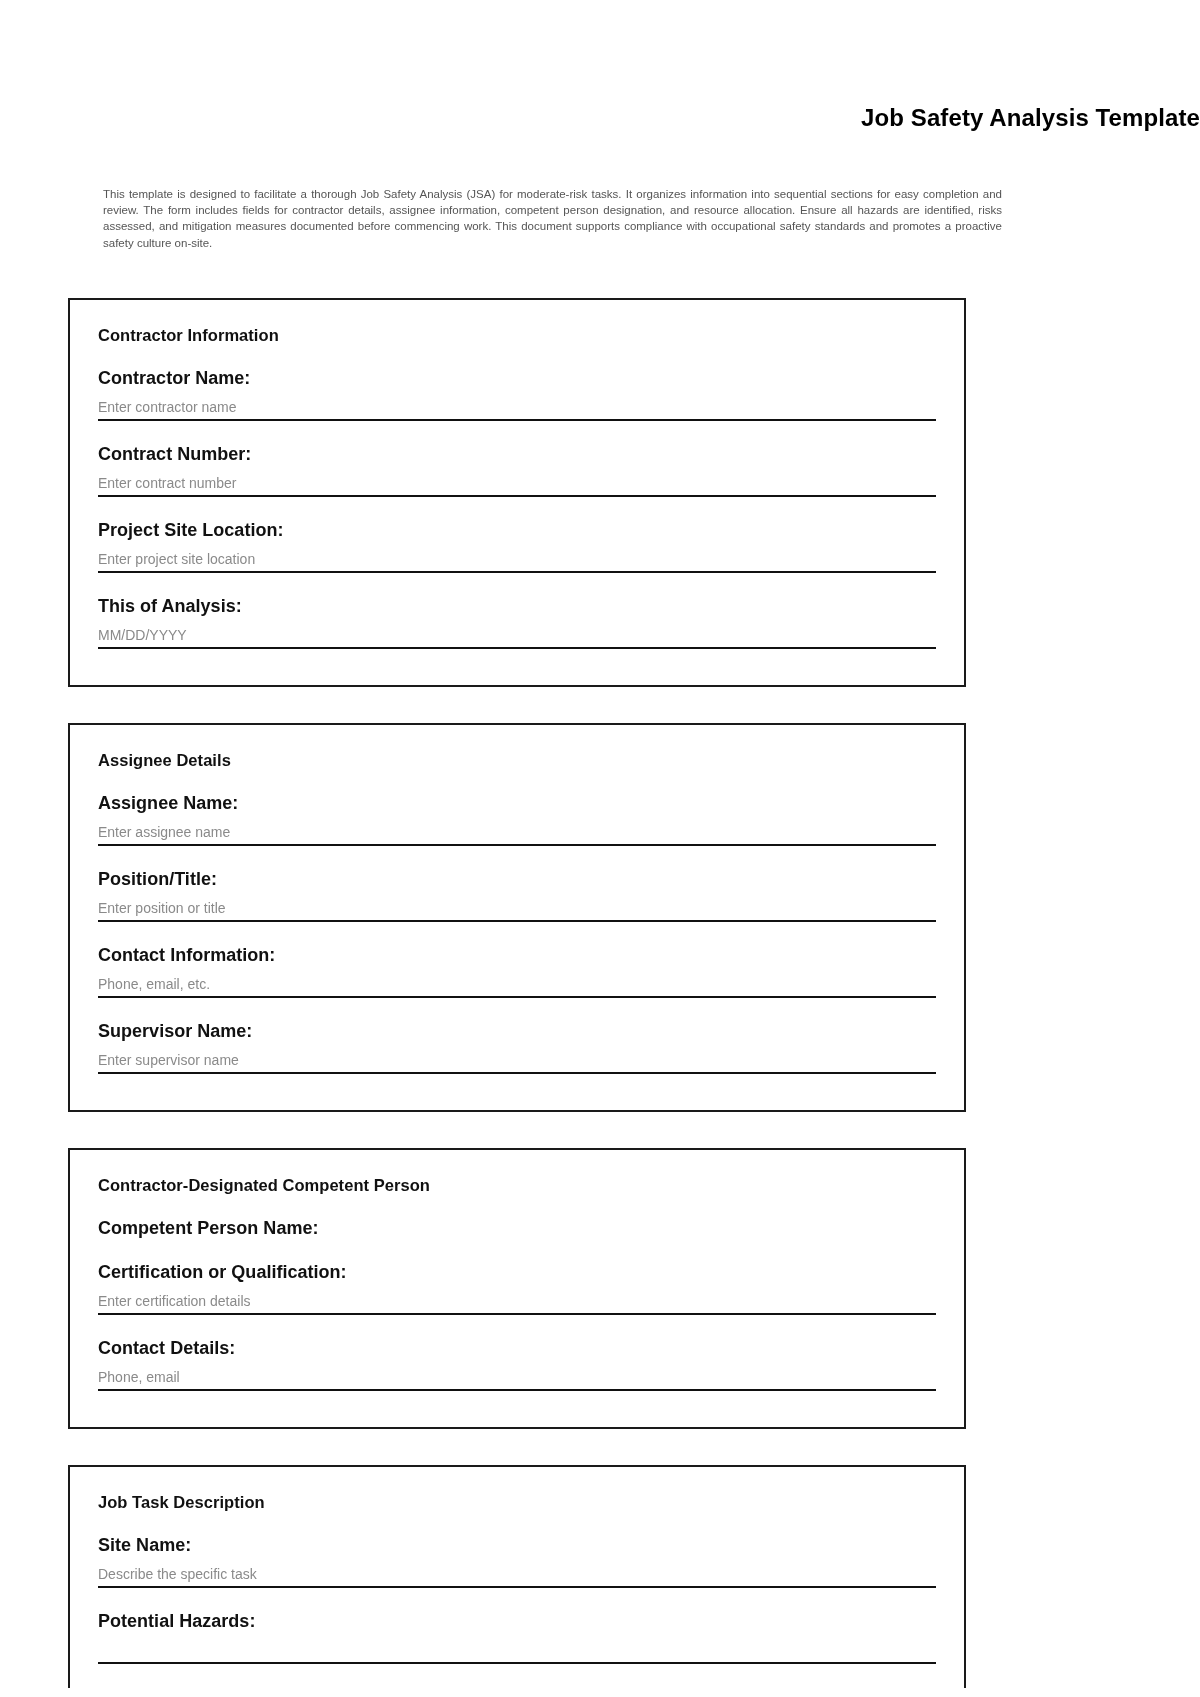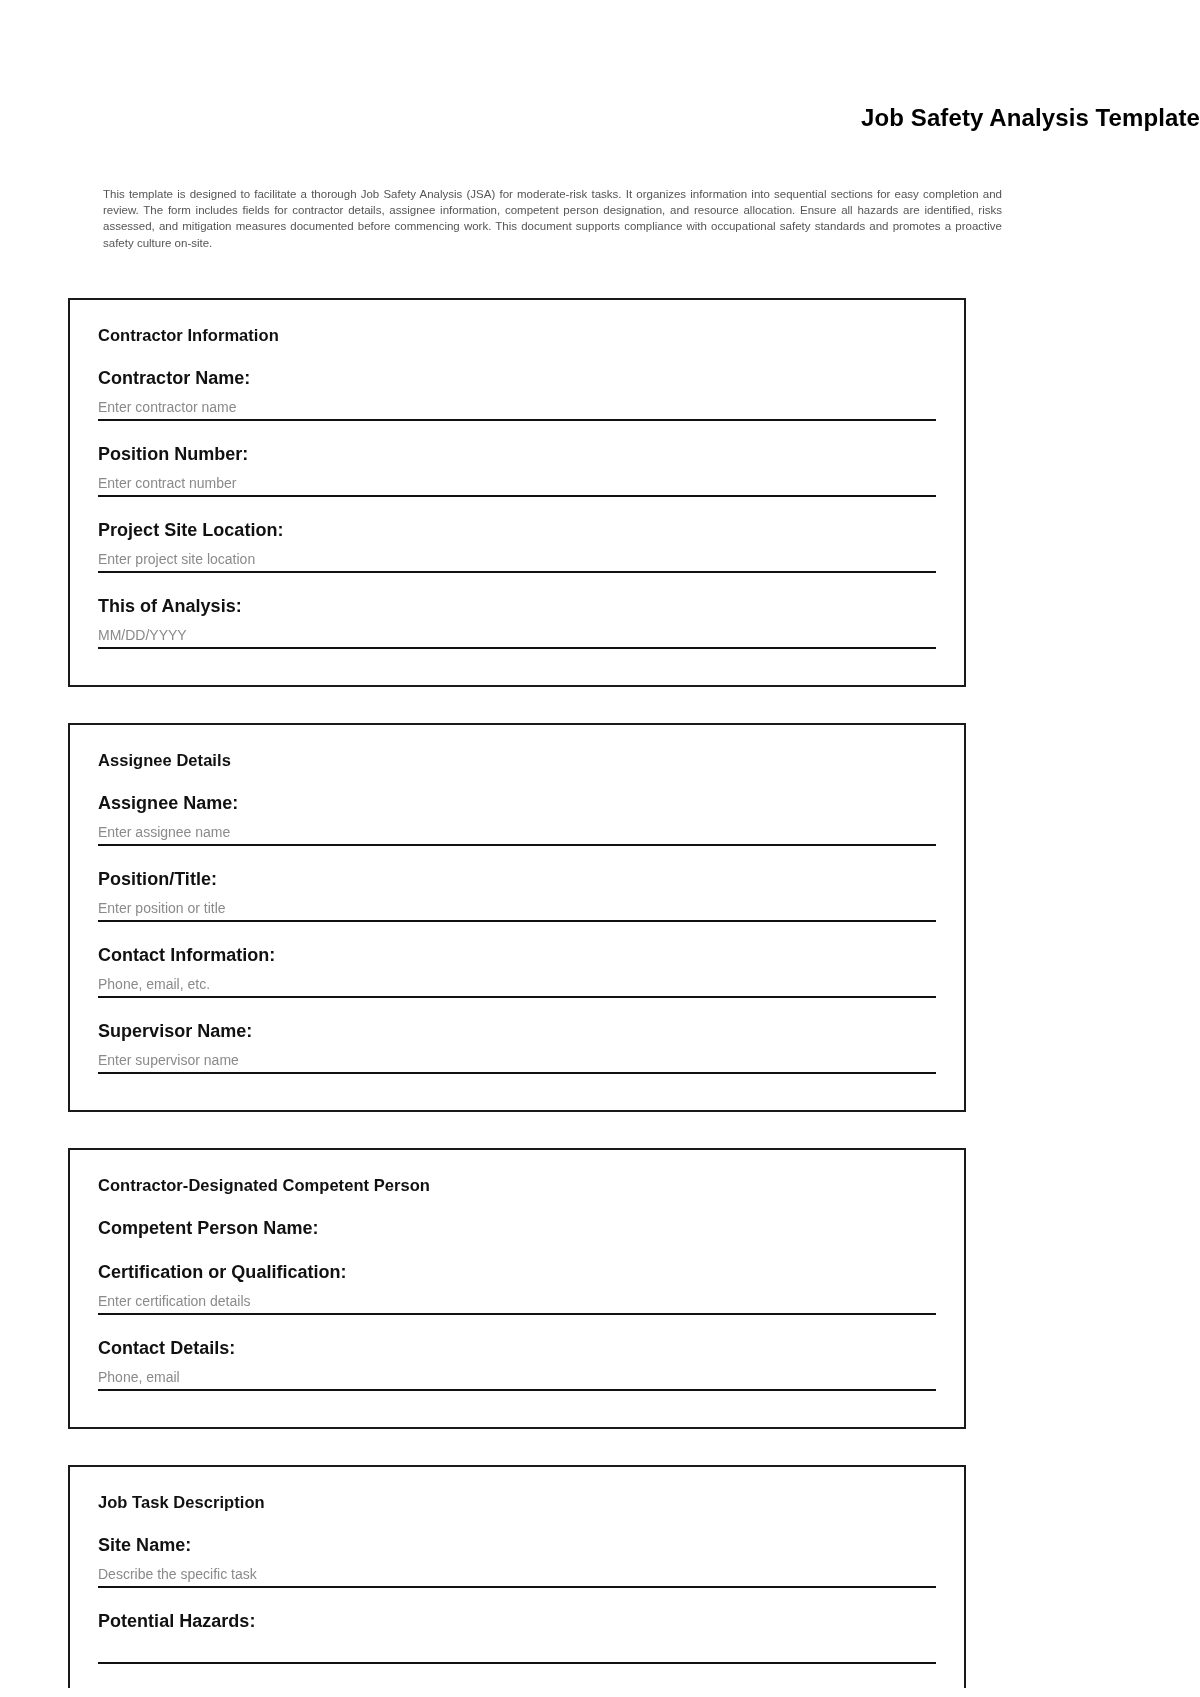--- a/index.html
+++ b/index.html
@@ -124,21 +124,21 @@
   <p class="intro">This template is designed to facilitate a thorough Job Safety Analysis (JSA) for moderate-risk tasks. It organizes information into sequential sections for easy completion and review. The form includes fields for contractor details, assignee information, competent person designation, and resource allocation. Ensure all hazards are identified, risks assessed, and mitigation measures documented before commencing work. This document supports compliance with occupational safety standards and promotes a proactive safety culture on-site.</p>
 
   <div class="sections">
       <div class="section-box">
         <h2 class="section-title">Contractor Information</h2>
         <div class="field">
           <label class="field-label">Contractor Name:</label>
           <input type="text" class="field-input" placeholder="Enter contractor name" style="">
         </div>
         <div class="field">
-          <label class="field-label">Position Number:</label>
+          <label class="field-label">Contract Number:</label>
           <input type="text" class="field-input" placeholder="Enter contract number" style="">
         </div>
         <div class="field">
           <label class="field-label">Project Site Location:</label>
           <input type="text" class="field-input" placeholder="Enter project site location" style="">
         </div>
         <div class="field">
           <label class="field-label">This of Analysis:</label>
           <input type="text" class="field-input" placeholder="MM/DD/YYYY" style="">
         </div>

